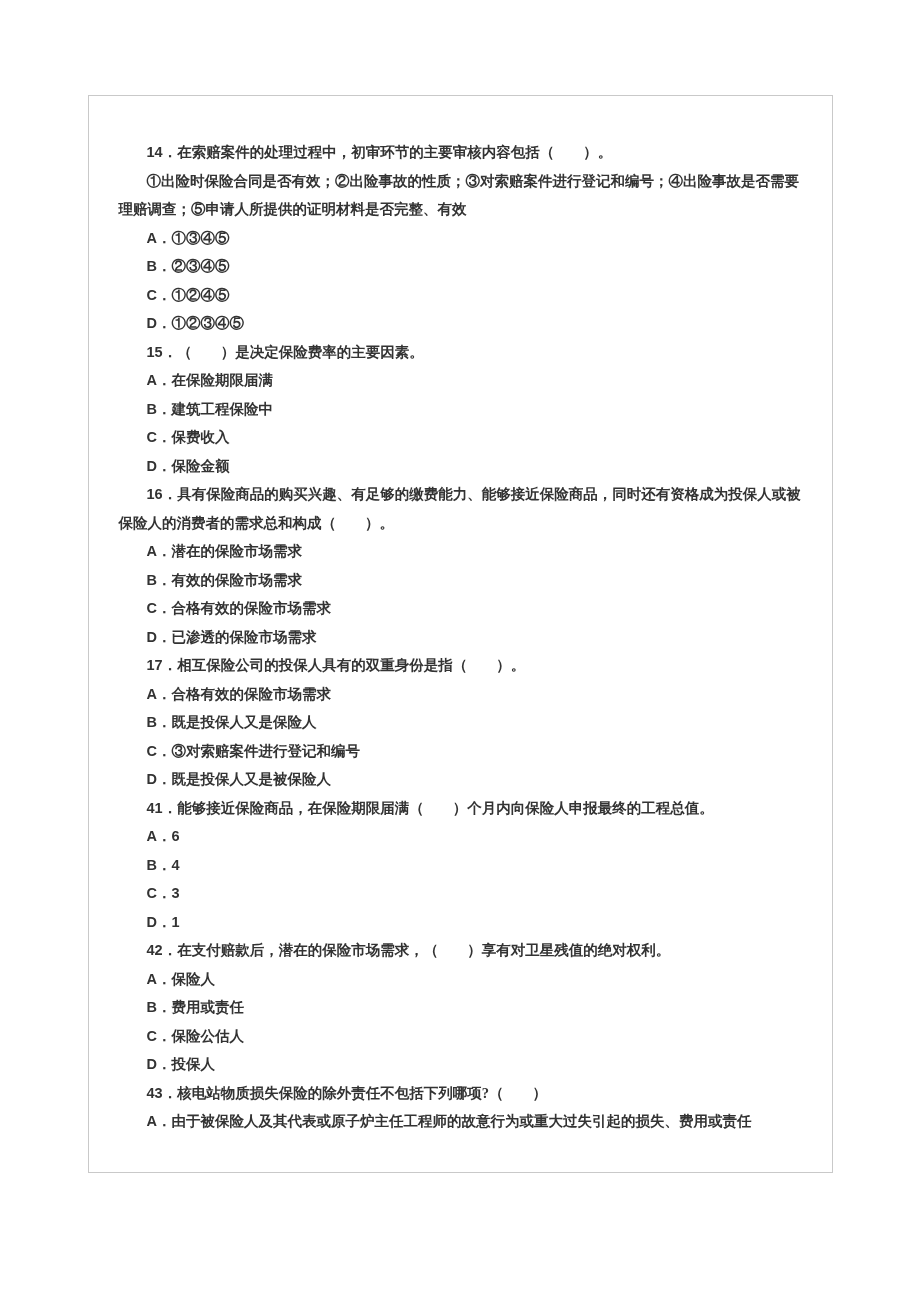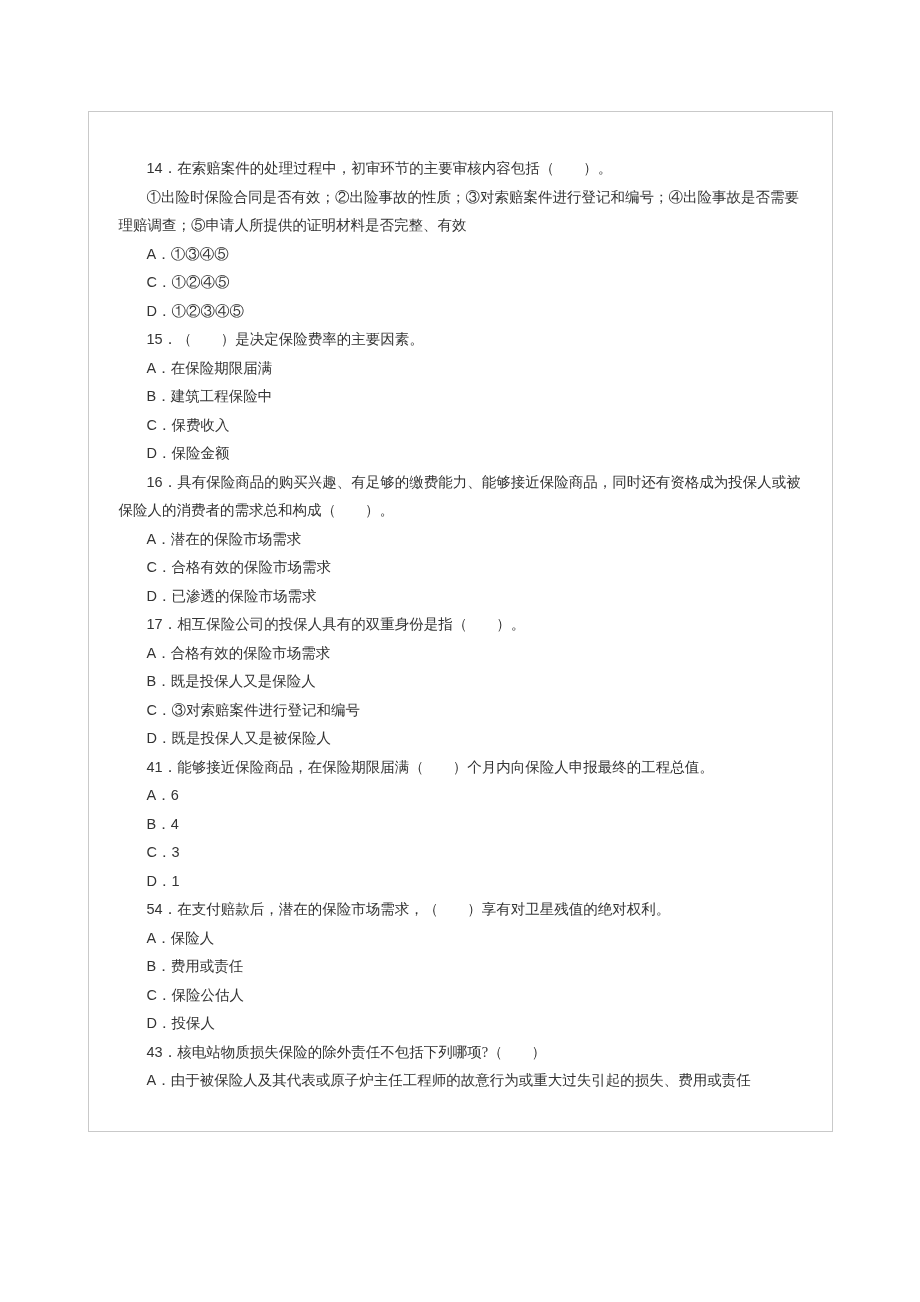--- a/index.html
+++ b/index.html
@@ -9,29 +9,30 @@
     width: 920px;
   }
   .page {
     box-sizing: border-box;
     width: 920px;
     height: 1302px;
     padding: 95px 0 0 0;
     position: relative;
   }
   .content-box {
-    margin: 16px auto;
+    margin: 0 auto;
     width: 745px;
     border: 1px solid #c9c9c9;
     box-sizing: border-box;
     padding: 42px 30px 36px 30px;
     font-family: "SimSun", "Songti SC", serif;
     font-size: 14.5px;
     line-height: 28.5px;
     color: #333333;
+    font-weight: bold;
   }
   .line {
     white-space: pre-wrap;
   }
   .indent {
     padding-left: 28px;
   }
   .qnum, .opt-letter {
     font-family: Arial, "Helvetica Neue", sans-serif;
   }
@@ -41,47 +42,49 @@
 </style>
 </head>
 <body>
 
 <div class="page">
   <div class="content-box">
 
     <div class="line indent"><span class="qnum">14</span><span class="zh">．在索赔案件的处理过程中，初审环节的主要审核内容包括（　　）。</span></div>
     <div class="line" style="text-indent:28px;"><span class="zh">①出险时保险合同是否有效；②出险事故的性质；③对索赔案件进行登记和编号；④出险事故是否需要理赔调查；⑤申请人所提供的证明材料是否完整、有效</span></div>
     <div class="line indent"><span class="opt-letter">A</span><span class="zh">．①③④⑤</span></div>
+    <div class="line indent"><span class="opt-letter">B</span><span class="zh">．②③④⑤</span></div>
     <div class="line indent"><span class="opt-letter">C</span><span class="zh">．①②④⑤</span></div>
     <div class="line indent"><span class="opt-letter">D</span><span class="zh">．①②③④⑤</span></div>
 
     <div class="line indent"><span class="qnum">15</span><span class="zh">．（　　）是决定保险费率的主要因素。</span></div>
     <div class="line indent"><span class="opt-letter">A</span><span class="zh">．在保险期限届满</span></div>
     <div class="line indent"><span class="opt-letter">B</span><span class="zh">．建筑工程保险中</span></div>
     <div class="line indent"><span class="opt-letter">C</span><span class="zh">．保费收入</span></div>
     <div class="line indent"><span class="opt-letter">D</span><span class="zh">．保险金额</span></div>
 
     <div class="line" style="text-indent:28px;"><span class="qnum">16</span><span class="zh">．具有保险商品的购买兴趣、有足够的缴费能力、能够接近保险商品，同时还有资格成为投保人或被保险人的消费者的需求总和构成（　　）。</span></div>
     <div class="line indent"><span class="opt-letter">A</span><span class="zh">．潜在的保险市场需求</span></div>
+    <div class="line indent"><span class="opt-letter">B</span><span class="zh">．有效的保险市场需求</span></div>
     <div class="line indent"><span class="opt-letter">C</span><span class="zh">．合格有效的保险市场需求</span></div>
     <div class="line indent"><span class="opt-letter">D</span><span class="zh">．已渗透的保险市场需求</span></div>
 
     <div class="line indent"><span class="qnum">17</span><span class="zh">．相互保险公司的投保人具有的双重身份是指（　　）。</span></div>
     <div class="line indent"><span class="opt-letter">A</span><span class="zh">．合格有效的保险市场需求</span></div>
     <div class="line indent"><span class="opt-letter">B</span><span class="zh">．既是投保人又是保险人</span></div>
     <div class="line indent"><span class="opt-letter">C</span><span class="zh">．③对索赔案件进行登记和编号</span></div>
     <div class="line indent"><span class="opt-letter">D</span><span class="zh">．既是投保人又是被保险人</span></div>
 
     <div class="line indent"><span class="qnum">41</span><span class="zh">．能够接近保险商品，在保险期限届满（　　）个月内向保险人申报最终的工程总值。</span></div>
     <div class="line indent"><span class="opt-letter">A</span><span class="opt-letter">．6</span></div>
     <div class="line indent"><span class="opt-letter">B</span><span class="opt-letter">．4</span></div>
     <div class="line indent"><span class="opt-letter">C</span><span class="opt-letter">．3</span></div>
     <div class="line indent"><span class="opt-letter">D</span><span class="opt-letter">．1</span></div>
 
-    <div class="line indent"><span class="qnum">54</span><span class="zh">．在支付赔款后，潜在的保险市场需求，（　　）享有对卫星残值的绝对权利。</span></div>
+    <div class="line indent"><span class="qnum">42</span><span class="zh">．在支付赔款后，潜在的保险市场需求，（　　）享有对卫星残值的绝对权利。</span></div>
     <div class="line indent"><span class="opt-letter">A</span><span class="zh">．保险人</span></div>
     <div class="line indent"><span class="opt-letter">B</span><span class="zh">．费用或责任</span></div>
     <div class="line indent"><span class="opt-letter">C</span><span class="zh">．保险公估人</span></div>
     <div class="line indent"><span class="opt-letter">D</span><span class="zh">．投保人</span></div>
 
     <div class="line indent"><span class="qnum">43</span><span class="zh">．核电站物质损失保险的除外责任不包括下列哪项?（　　）</span></div>
     <div class="line" style="text-indent:28px;"><span class="opt-letter">A</span><span class="zh">．由于被保险人及其代表或原子炉主任工程师的故意行为或重大过失引起的损失、费用或责任</span></div>
 
   </div>
 </div>

